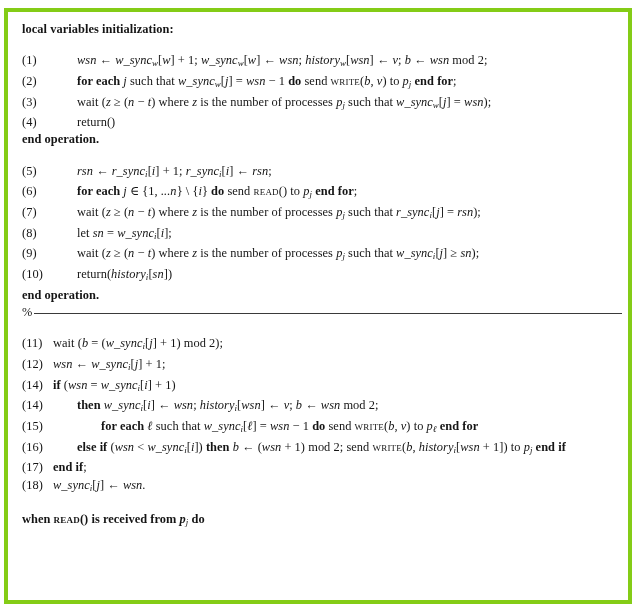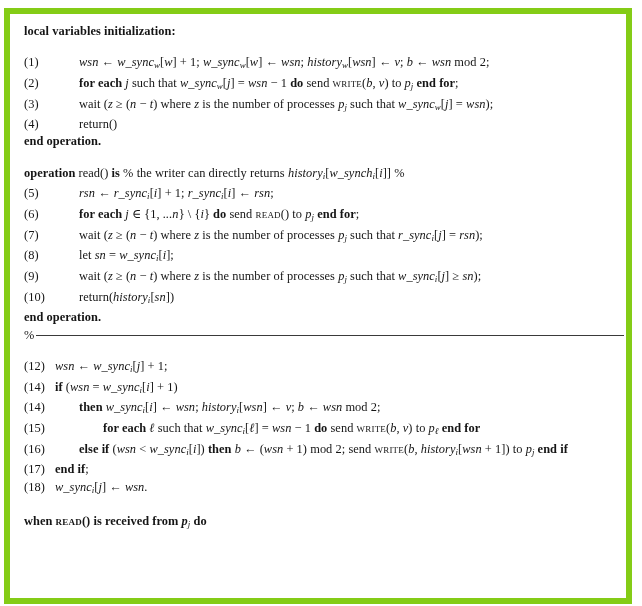--- a/index.html
+++ b/index.html
@@ -14,21 +14,21 @@
     overflow: hidden;
     font-family: "Liberation Serif", "DejaVu Serif", serif;
     color: #151515;
   }
   #figure-frame {
     position: absolute;
     left: 4px;
     top: 8px;
     width: 628px;
     height: 596px;
-    border: 6px solid #84cc16;
+    border: 4px solid #84cc16;
     box-sizing: border-box;
     background: #ffffff;
     overflow: hidden;
   }
   #algorithm-body {
     padding: 9px 0 0 14px;
   }
   .line {
     font-size: 12.4px;
     line-height: 17.2px;
@@ -115,25 +115,20 @@
     <div class="line">
       <span class="num">(4)</span><span class="ind-deep"></span><span class="rm">return()</span>
     </div>
 
     <div class="line">
       <b>end operation.</b>
     </div>
 
     <div class="blank"></div>
 
-    <div class="line">
-      <b>operation</b> <span class="rm">read()</span> <b>is</b>
-      <span class="rm">% the writer can directly returns</span>
-      <i>history<span class="sub">i</span></i>[<i>w_synch<span class="sub">i</span></i>[<i>i</i>]] <span class="rm">%</span>
-    </div>
 
     <div class="line">
       <span class="num">(5)</span><span class="ind-deep"></span><i>rsn</i> ← <i>r_sync<span class="sub">i</span></i>[<i>i</i>] + 1; <i>r_sync<span class="sub">i</span></i>[<i>i</i>] ← <i>rsn</i>;
     </div>
 
     <div class="line">
       <span class="num">(6)</span><span class="ind-deep"></span><b>for each</b> <i>j</i> ∈ {1<span class="rm">,</span> <i>...n</i>} \ {<i>i</i>} <b>do</b> <span class="rm">send</span> <span class="sc">read</span>() <span class="rm">to</span> <i>p</i><span class="sub">j</span> <b>end for</b>;
     </div>
 
     <div class="line">
@@ -157,20 +152,23 @@
     </div>
 
     <div class="rule-row">
       <span>%</span>
       <span class="rule-line"></span>
     </div>
 
     <div class="blank"></div>
 
 
+    <div class="line">
+      <span class="num">(11)</span><span class="rm">wait</span> <span class="rm">(</span><i>b</i> = (<i>w_sync<span class="sub">i</span></i>[<i>j</i>] + 1) <span class="rm">mod</span> 2<span class="rm">)</span>;
+    </div>
 
     <div class="line">
       <span class="num">(12)</span><i>wsn</i> ← <i>w_sync<span class="sub">i</span></i>[<i>j</i>] + 1;
     </div>
 
     <div class="line">
       <span class="num">(14)</span><b>if</b> (<i>wsn</i> = <i>w_sync<span class="sub">i</span></i>[<i>i</i>] + 1)
     </div>
 
     <div class="line">

